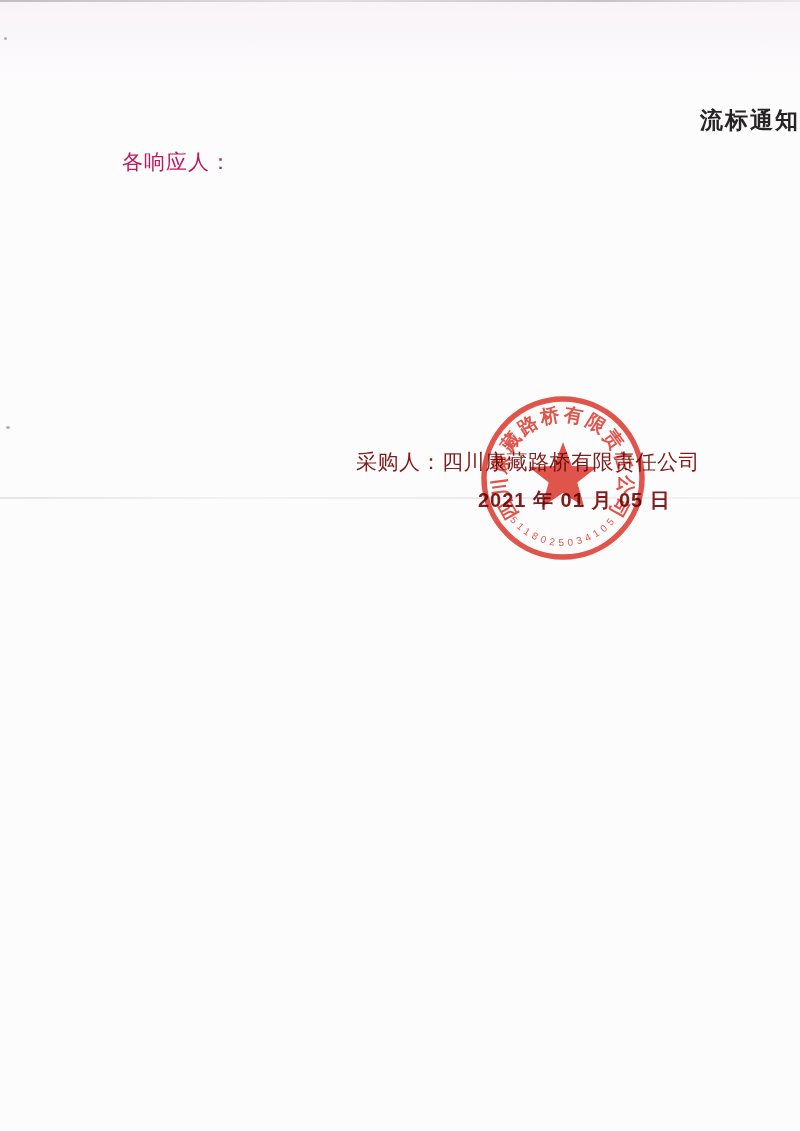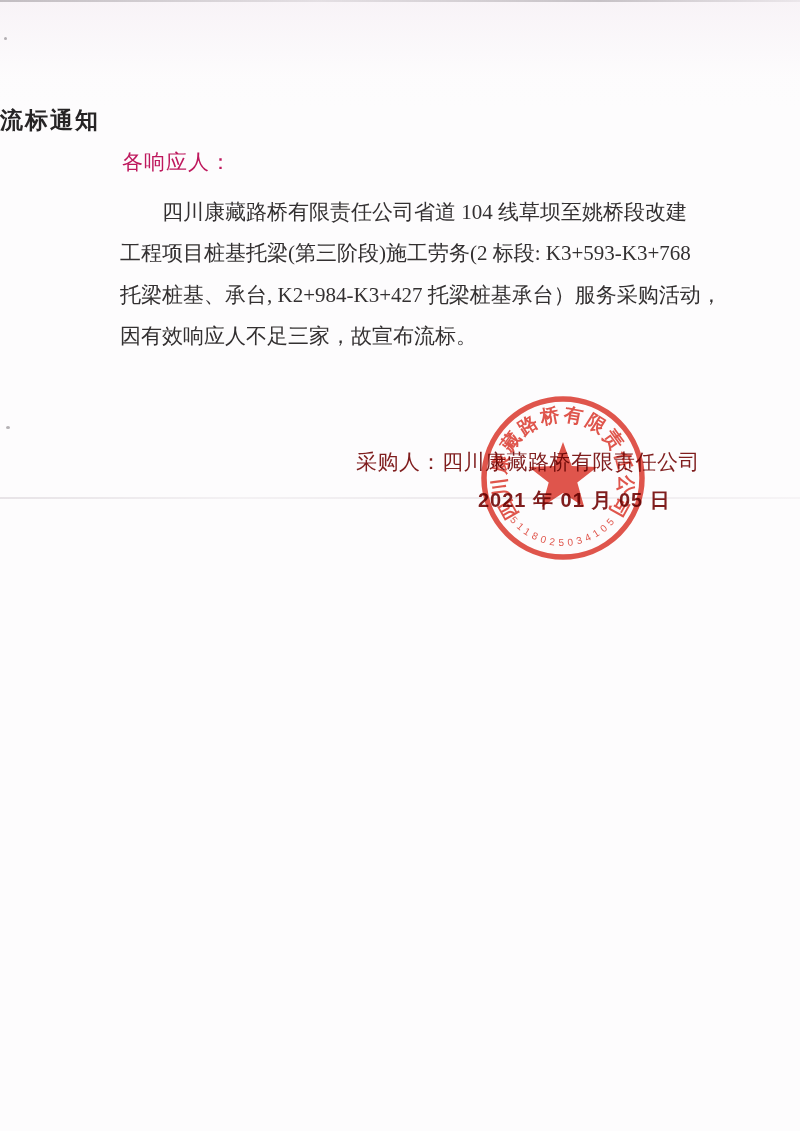--- a/index.html
+++ b/index.html
@@ -42,21 +42,21 @@
     position: absolute;
     background: rgba(120,115,120,0.55);
     border-radius: 50%;
   }
 
   .doc-title {
     position: absolute;
     top: 105px;
     left: 0;
     width: 100%;
-    text-align: left;
+    text-align: right;
     font-size: 23px;
     font-weight: bold;
     letter-spacing: 2px;
     color: #262425;
   }
   .salutation {
     position: absolute;
     top: 148px;
     left: 122px;
     font-size: 21px;
@@ -140,26 +140,20 @@
   <div class="scan-tint"></div>
   <div class="scan-top-edge"></div>
   <div class="fold-line" style="top:497px;"></div>
   <div class="speck" style="left:4px; top:37px; width:3px; height:3px;"></div>
   <div class="speck" style="left:6px; top:426px; width:4px; height:3px;"></div>
 
   <div class="doc-title">流标通知</div>
 
   <div class="salutation">各响应人：</div>
 
-  <div class="body-block">
-    <div class="body-line first">四川康藏路桥有限责任公司省道 104 线草坝至姚桥段改建</div>
-    <div class="body-line">工程项目桩基托梁(第三阶段)施工劳务(2 标段: K3+593-K3+768</div>
-    <div class="body-line">托梁桩基、承台, K2+984-K3+427 托梁桩基承台）服务采购活动，</div>
-    <div class="body-line last">因有效响应人不足三家，故宣布流标。</div>
-  </div>
 
   <div class="signature-line">采购人：四川康藏路桥有限责任公司</div>
 
   <div class="date-line">2021 年 01 月 05 日</div>
 
   <svg class="seal" viewBox="0 0 200 200" aria-hidden="true">
     <defs>
       <path id="sealTopArc" d="M 56.3 136.6 A 57 57 0 1 1 143.7 136.6" fill="none"></path>
       <path id="sealBottomArc" d="M 44.3 139.0 A 68 68 0 0 0 155.7 139.0" fill="none"></path>
     </defs>

